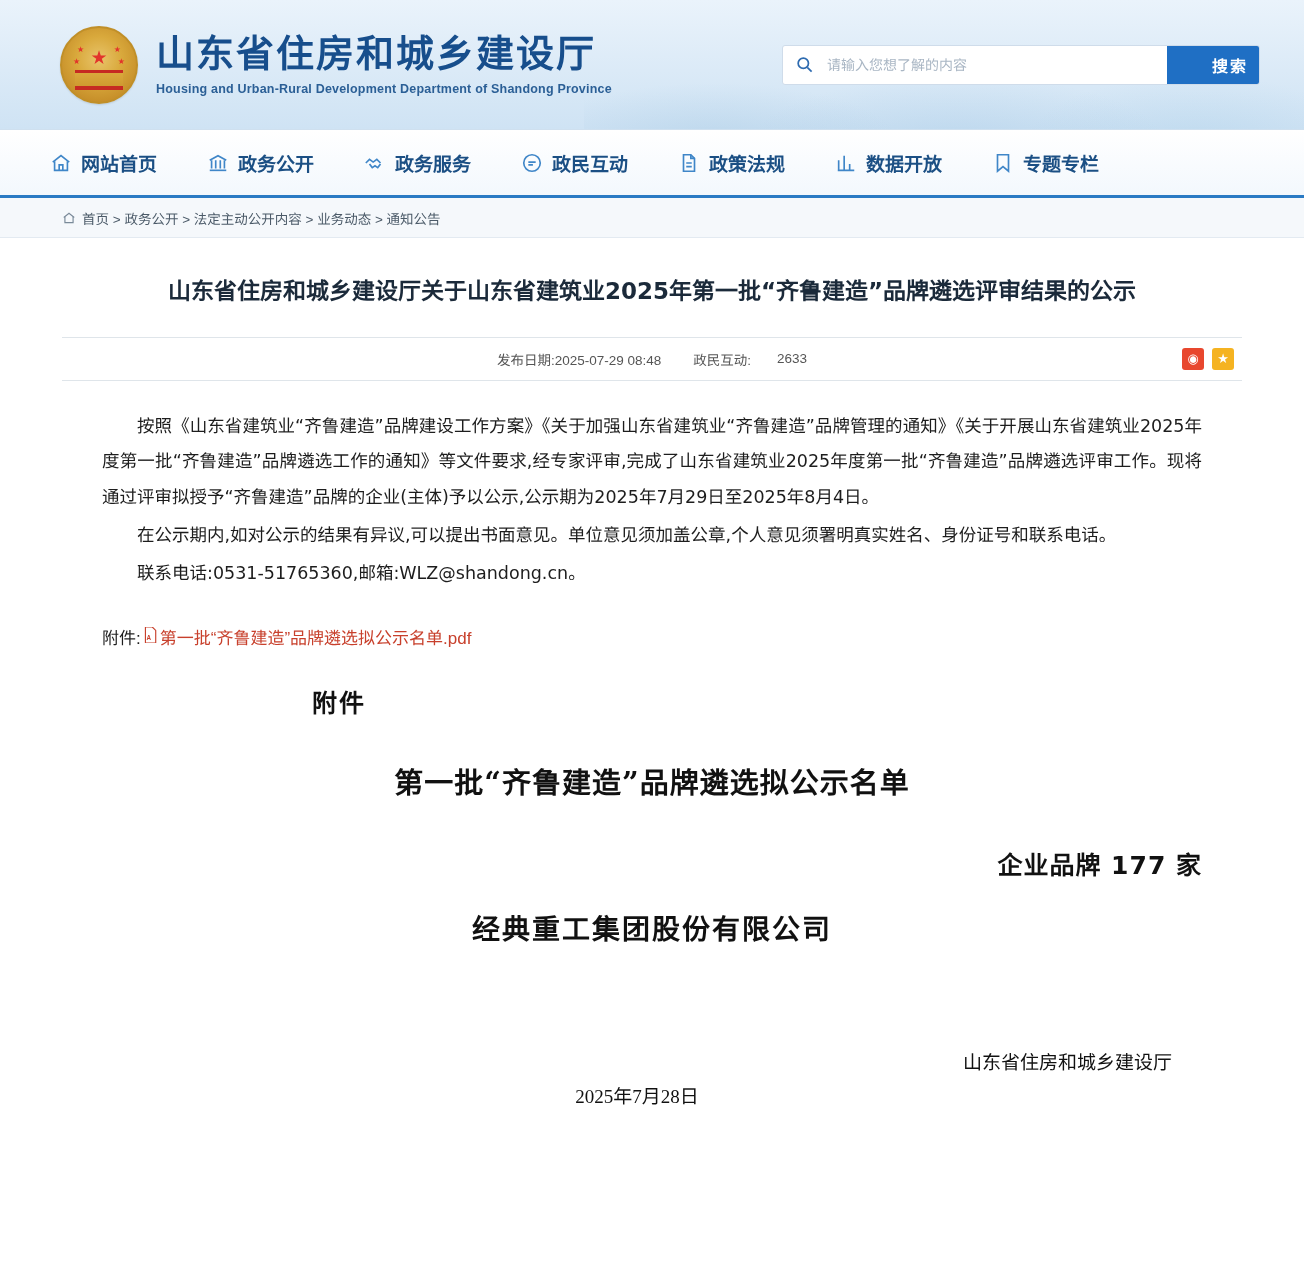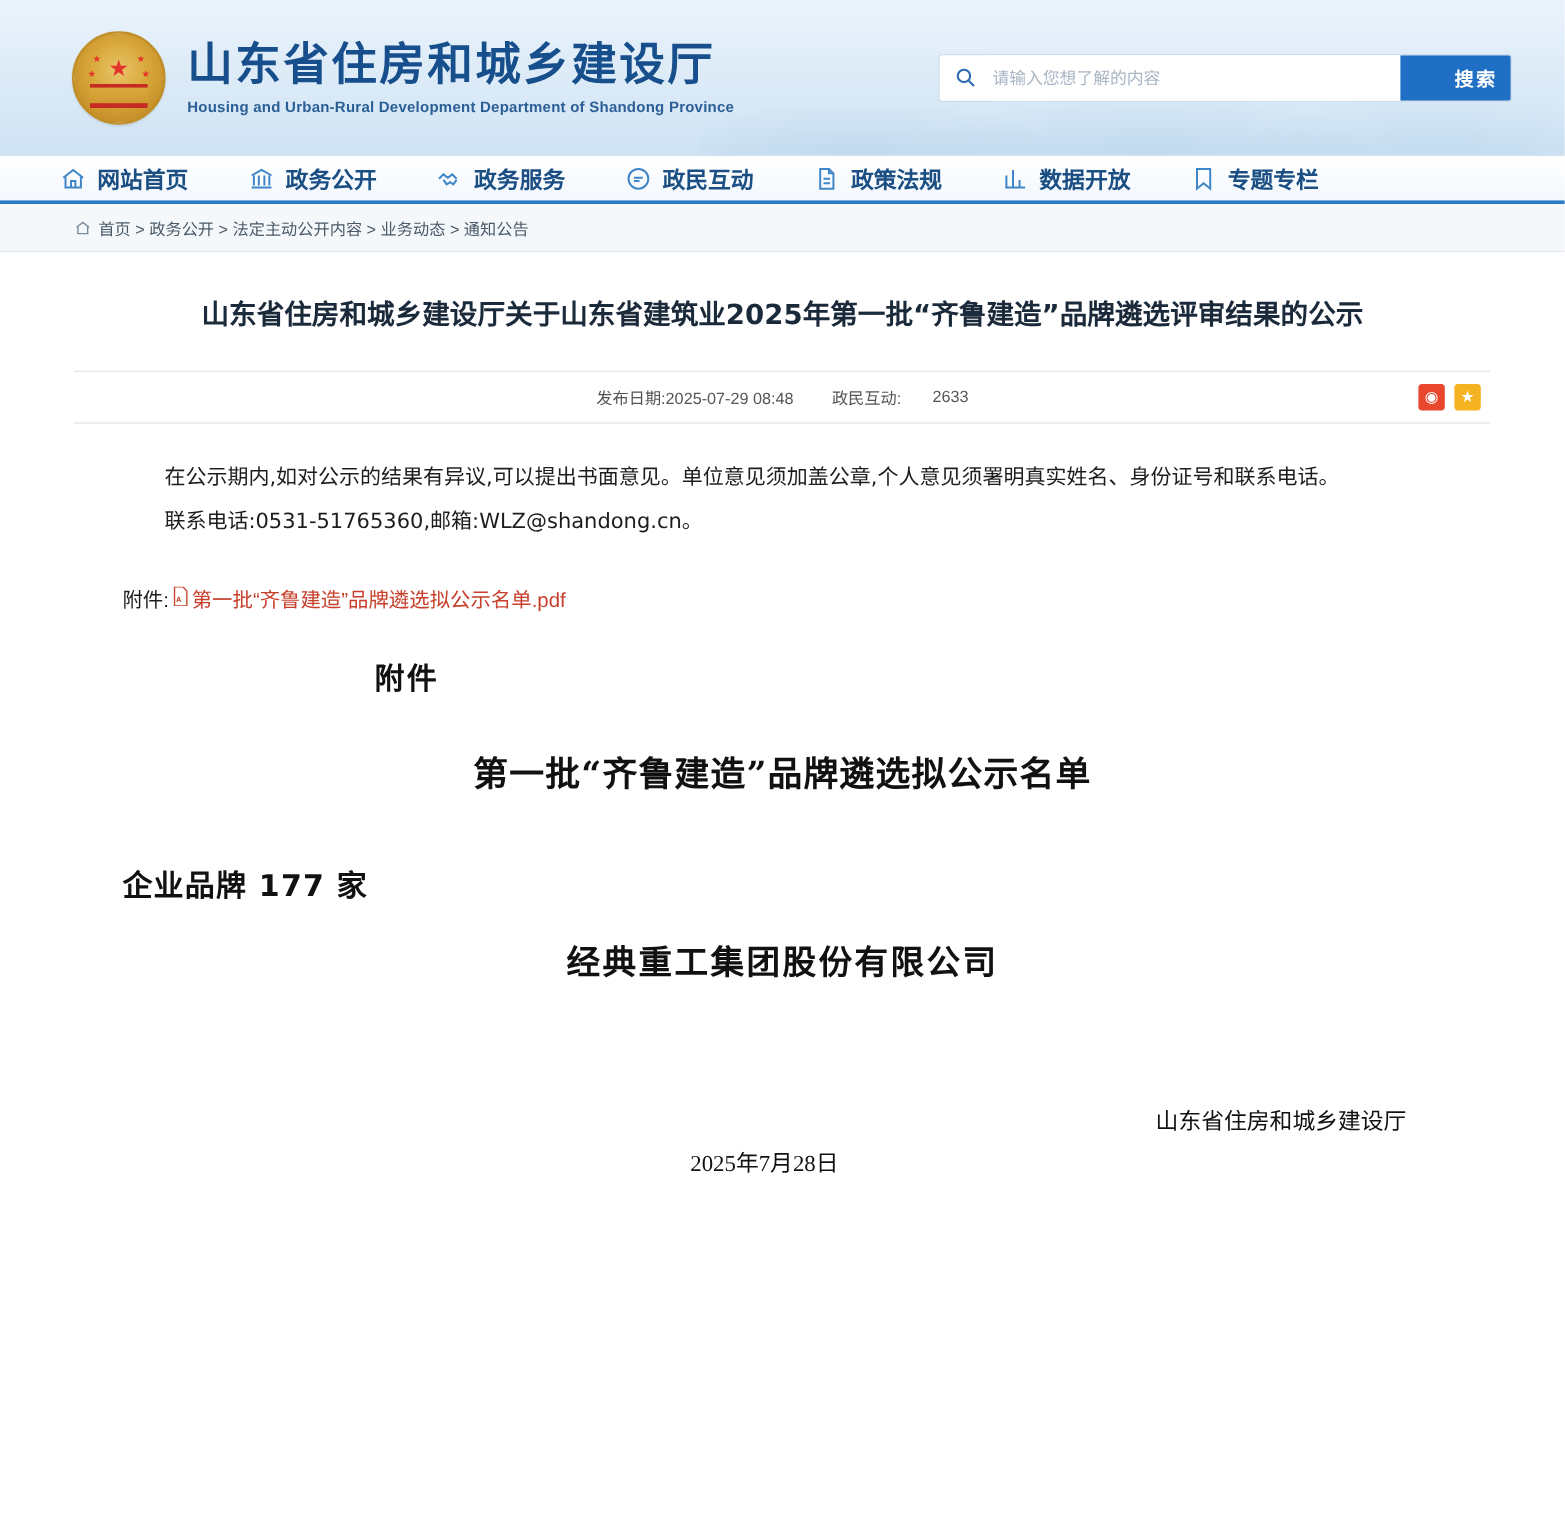--- a/index.html
+++ b/index.html
@@ -115,21 +115,21 @@
     font-size: 16px;
     font-weight: 700;
     letter-spacing: 2px;
     cursor: pointer;
     font-family: "DejaVu Sans", sans-serif;
     padding-left: 40px;
   }
 
   
   .nav {
-    height: 40px;
+    height: 68px;
     background: linear-gradient(to bottom, #ffffff, #f3f8fd);
     border-bottom: 3px solid #2a7ac4;
     display: flex;
     align-items: center;
     padding: 0 50px;
   }
   .nav-item {
     display: flex;
     align-items: center;
     gap: 9px;
@@ -240,22 +240,22 @@
     letter-spacing: 2px;
   }
   .ad-title {
     margin-top: 40px;
     text-align: center;
     font-size: 29px;
     font-weight: 700;
     letter-spacing: 1px;
   }
   .ad-sub {
-    margin-top: 55px;
-    text-align: left;
+    margin-top: 44px;
+    text-align: right;
     font-family: "DejaVu Sans", sans-serif;
     font-size: 25px;
     font-weight: 700;
     letter-spacing: 1px;
   }
   .ad-city {
     margin-top: 44px;
     text-align: center;
     font-size: 28px;
     font-weight: 700;
@@ -407,20 +407,21 @@
     <span class="m1">发布日期:2025-07-29 08:48</span>
     <span class="m2">政民互动:</span>
     <span class="views">2633</span>
     <span class="share">
       <span class="share-ico weibo">◉</span>
       <span class="share-ico qzone">★</span>
     </span>
   </div>
 
   <div class="body-text">
+    <p>按照《山东省建筑业“齐鲁建造”品牌建设工作方案》《关于加强山东省建筑业“齐鲁建造”品牌管理的通知》《关于开展山东省建筑业2025年度第一批“齐鲁建造”品牌遴选工作的通知》等文件要求,经专家评审,完成了山东省建筑业2025年度第一批“齐鲁建造”品牌遴选评审工作。现将通过评审拟授予“齐鲁建造”品牌的企业(主体)予以公示,公示期为2025年7月29日至2025年8月4日。</p>
     <p>在公示期内,如对公示的结果有异议,可以提出书面意见。单位意见须加盖公章,个人意见须署明真实姓名、身份证号和联系电话。</p>
     <p>联系电话:0531-51765360,邮箱:WLZ@shandong.cn。</p>
   </div>
 
   <div class="attach-line">
     <span>附件:</span><span class="pdf-ico">
       <svg width="14" height="16" viewBox="0 0 24 28" fill="currentColor">
         <path d="M4 0h12l6 6v22H4z" fill="#ffffff" stroke="#c8402c" stroke-width="2"></path>
         <text x="6" y="22" font-size="11" fill="#c8402c" font-family="sans-serif">A</text>
       </svg>

